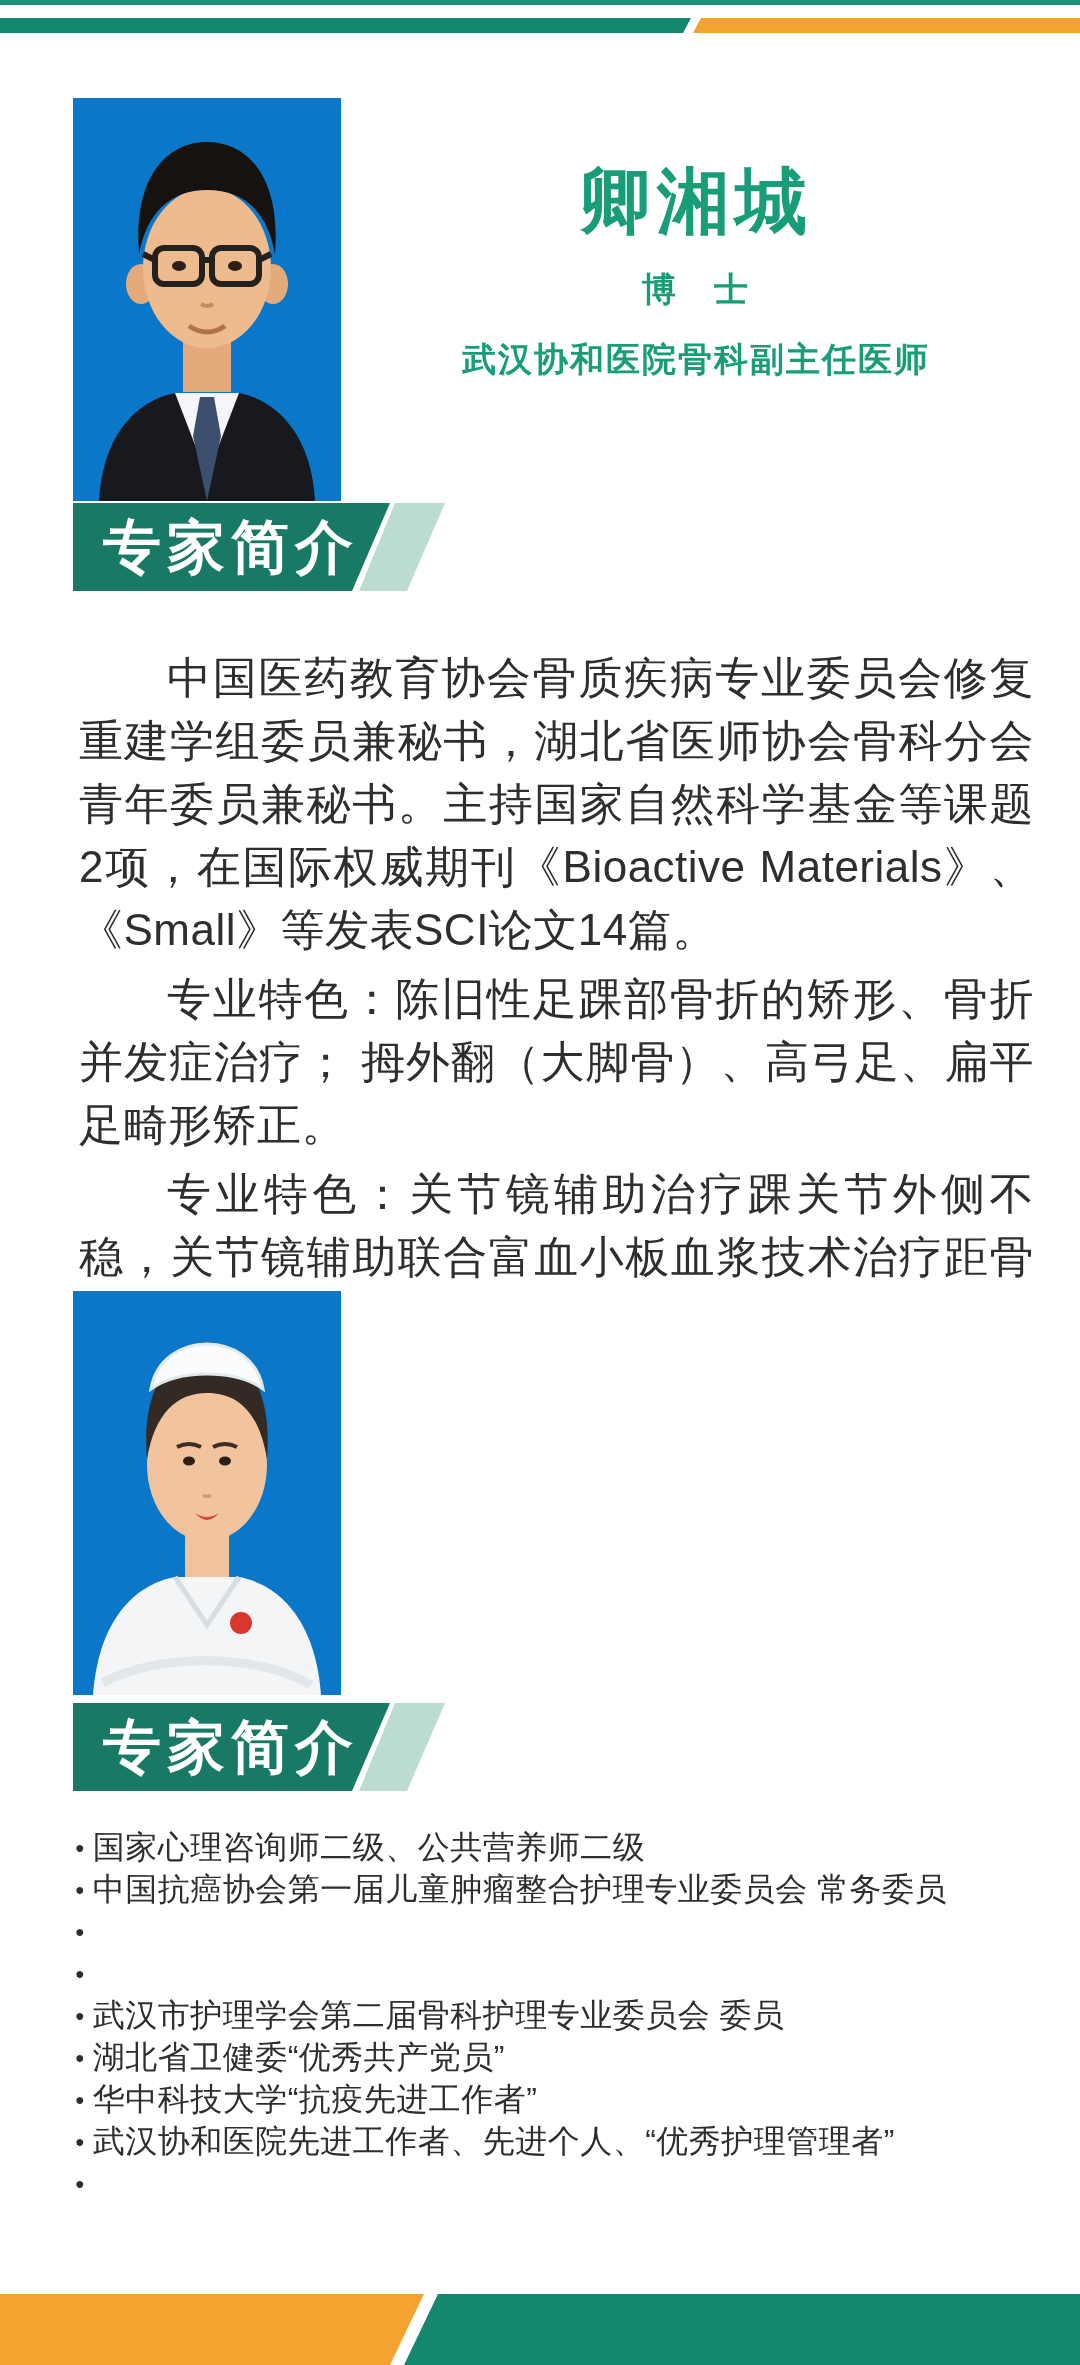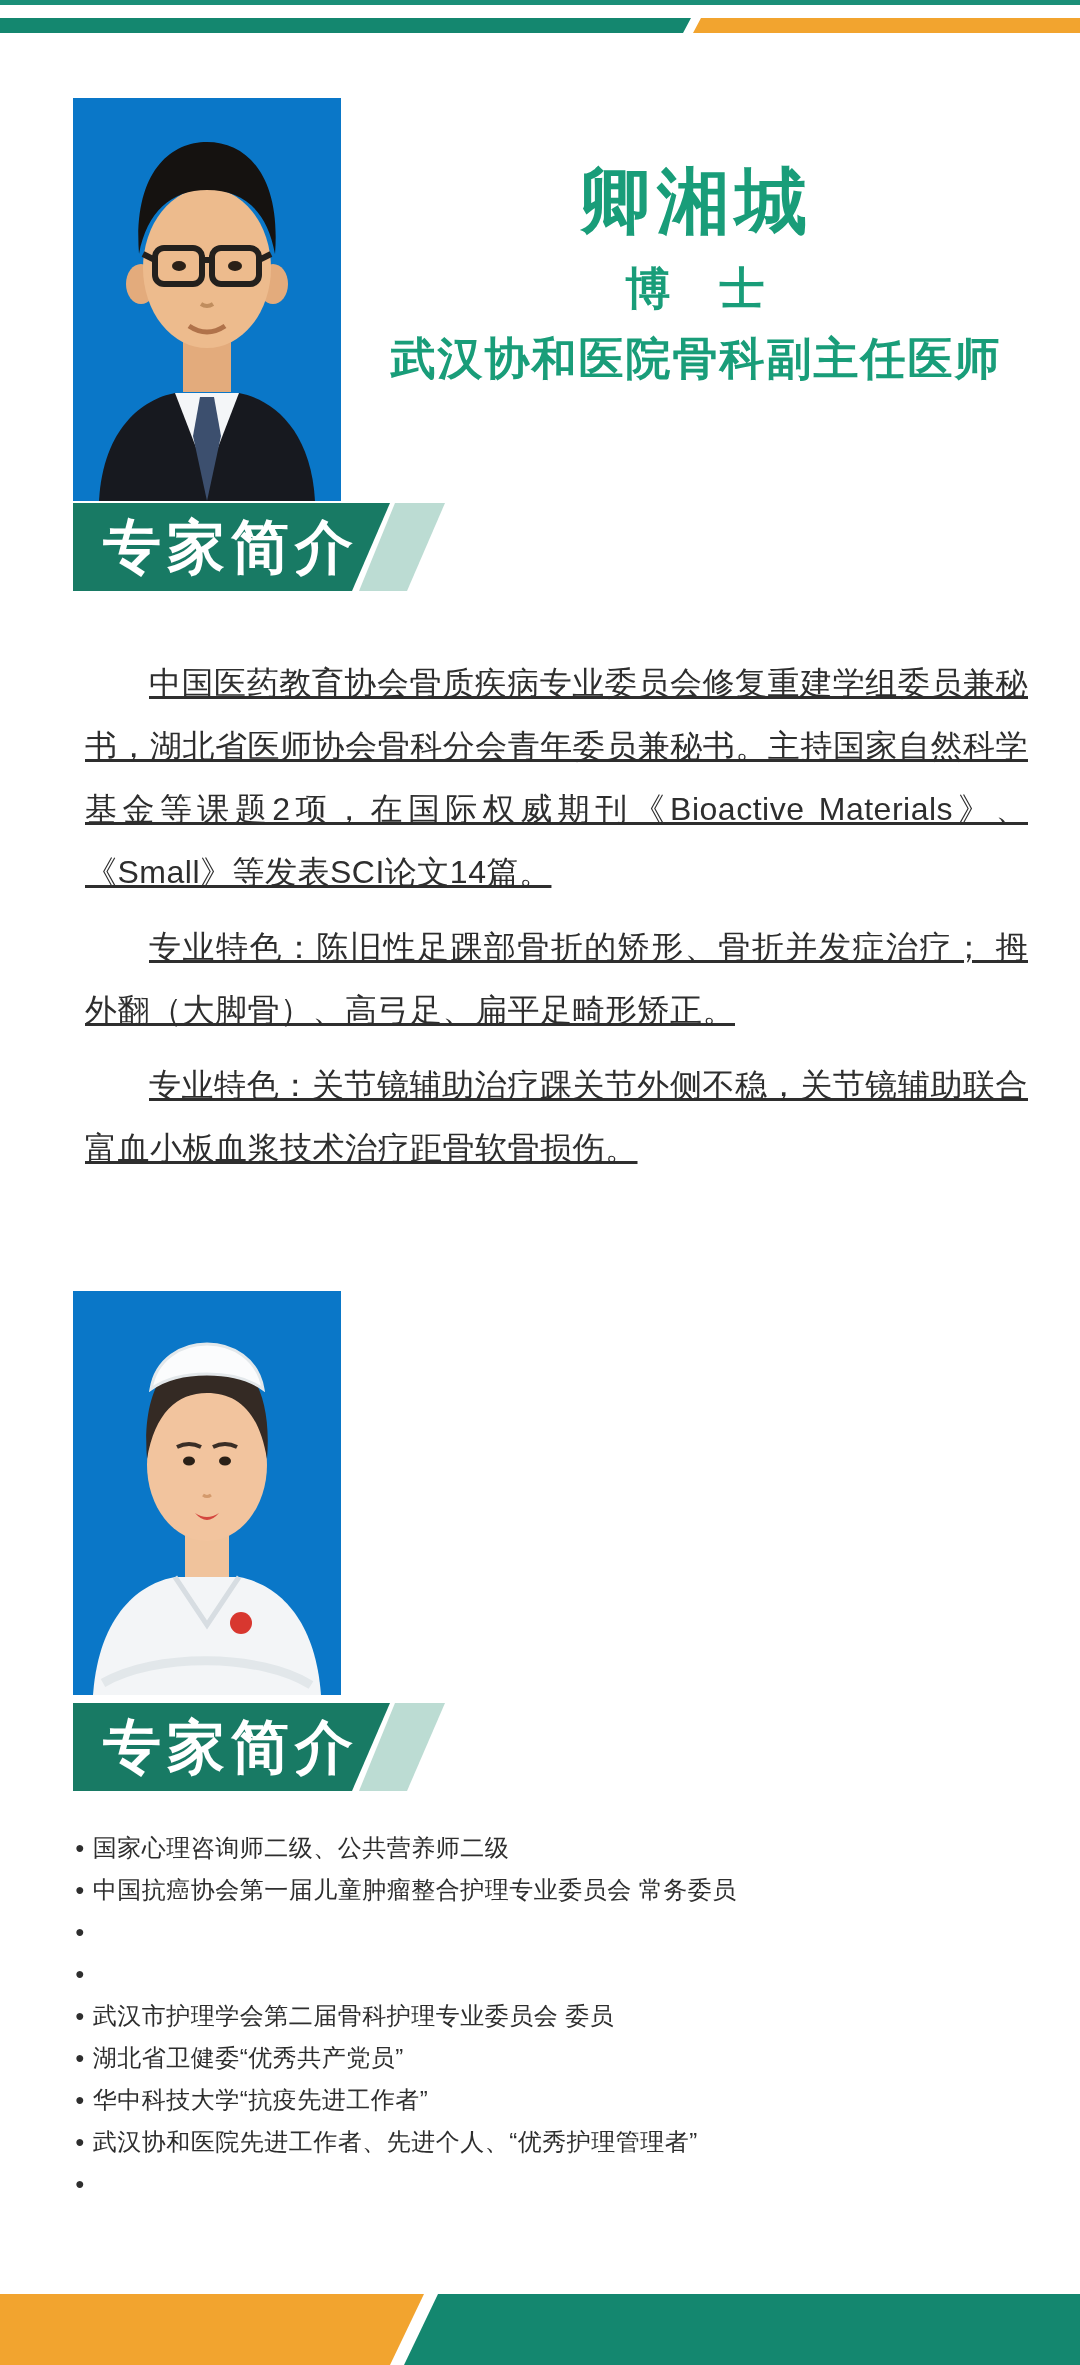--- a/index.html
+++ b/index.html
@@ -17,41 +17,41 @@
   
   .photo{position:absolute;left:73px;width:268px;}
   .photo svg{display:block;}
   .photo-doctor{top:98px;height:403px;}
   .photo-nurse{top:1291px;height:404px;}
   
   .info{position:absolute;left:352px;width:688px;text-align:center;color:#199d79;}
   .info-doctor{top:148px;}
   .info-nurse{top:1378px;}
   .expert-name{font-size:72px;font-weight:bold;letter-spacing:6px;line-height:106px;color:#199d79;}
-  .expert-sub{font-size:45px;font-weight:bold;letter-spacing:2px;line-height:70px;color:#199d79;}
+  .expert-sub{font-size:34px;font-weight:bold;letter-spacing:2px;line-height:70px;color:#199d79;}
   
   .banner{position:absolute;left:73px;width:380px;height:88px;}
   .banner svg{position:absolute;left:0;top:0;}
   .banner .banner-label{
     position:absolute;left:30px;top:0;height:88px;line-height:88px;
     color:#ffffff;font-size:58px;font-weight:bold;letter-spacing:6px;white-space:nowrap;
   }
   .banner-1{top:503px;}
   .banner-2{top:1703px;}
   
   .bio{position:absolute;left:73px;top:640px;width:967px;color:#2e2e2e;}
   .bio p{
-    margin:12px;font-size:32px;line-height:63px;
-    text-align:justify;text-indent:2em;letter-spacing:0.5px;text-decoration:underline;
+    margin:6px;font-size:44px;line-height:63px;
+    text-align:justify;text-indent:2em;letter-spacing:0.5px;
   }
   
   .achievements{position:absolute;left:75px;top:1827px;width:965px;list-style:none;margin:0;padding:0;}
   .achievements li{display:flex;align-items:center;height:42px;color:#2e2e2e;}
   .achievements .dot{font-size:16px;margin-right:8px;color:#2e2e2e;flex:0 0 auto;}
-  .achievements .txt{font-size:24px;letter-spacing:0.5px;white-space:nowrap;}
+  .achievements .txt{font-size:32px;letter-spacing:0.5px;white-space:nowrap;}
 </style>
 </head>
 <body>
 
 <div class="page">
 
   <div class="top-accent"></div>
   <div class="top-decor">
     <svg width="1080" height="15" viewBox="0 0 1080 15">
       <polygon points="0,0 691,0 683,15 0,15" fill="#14876f"></polygon>

